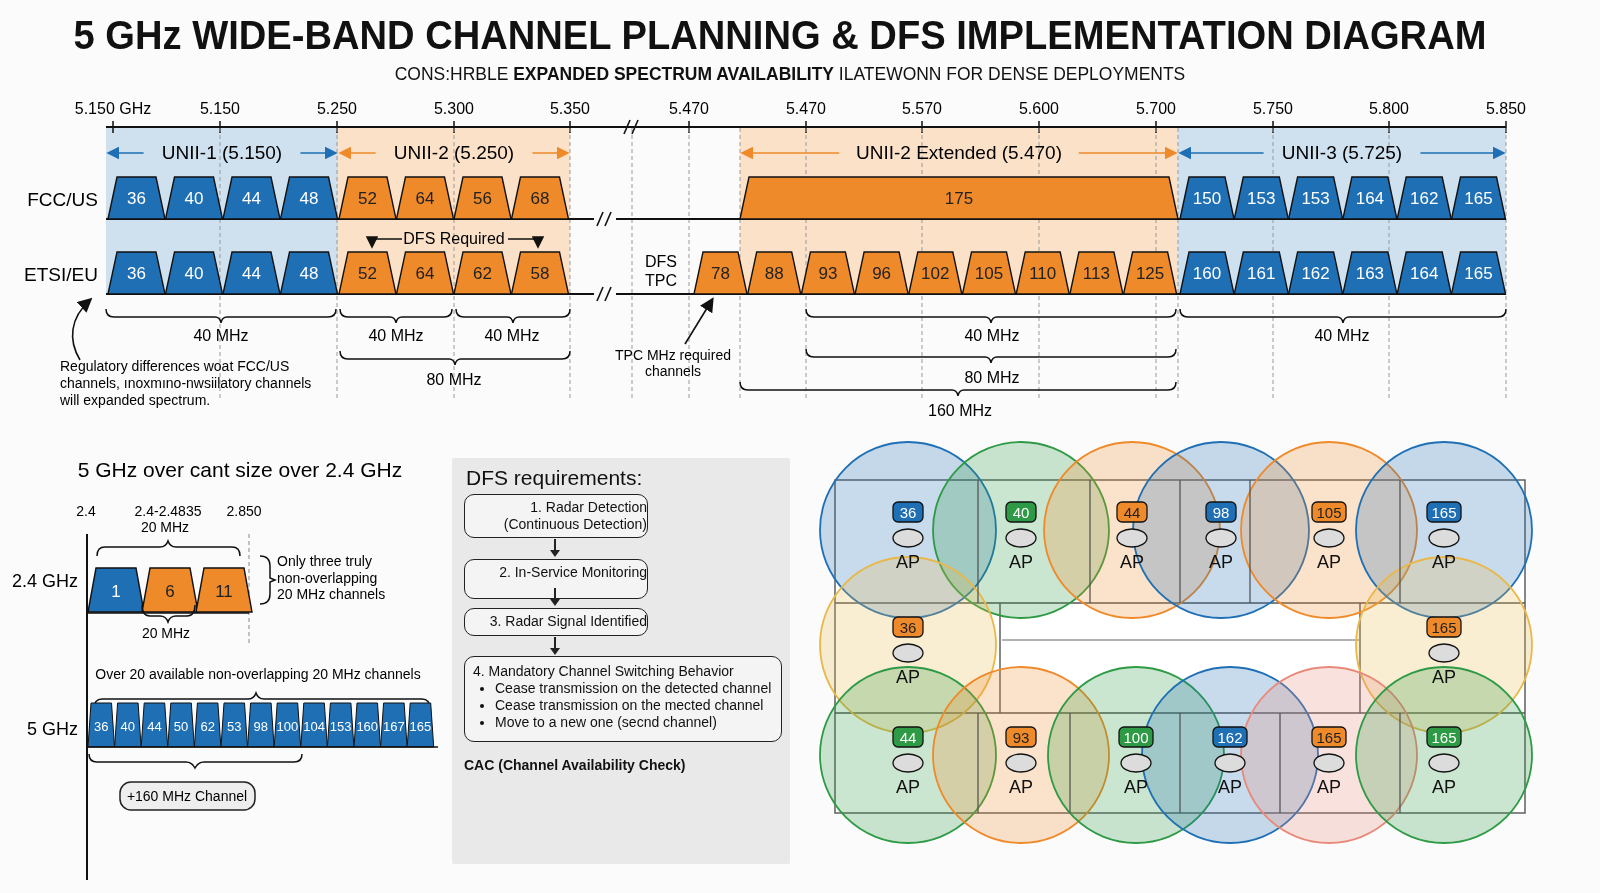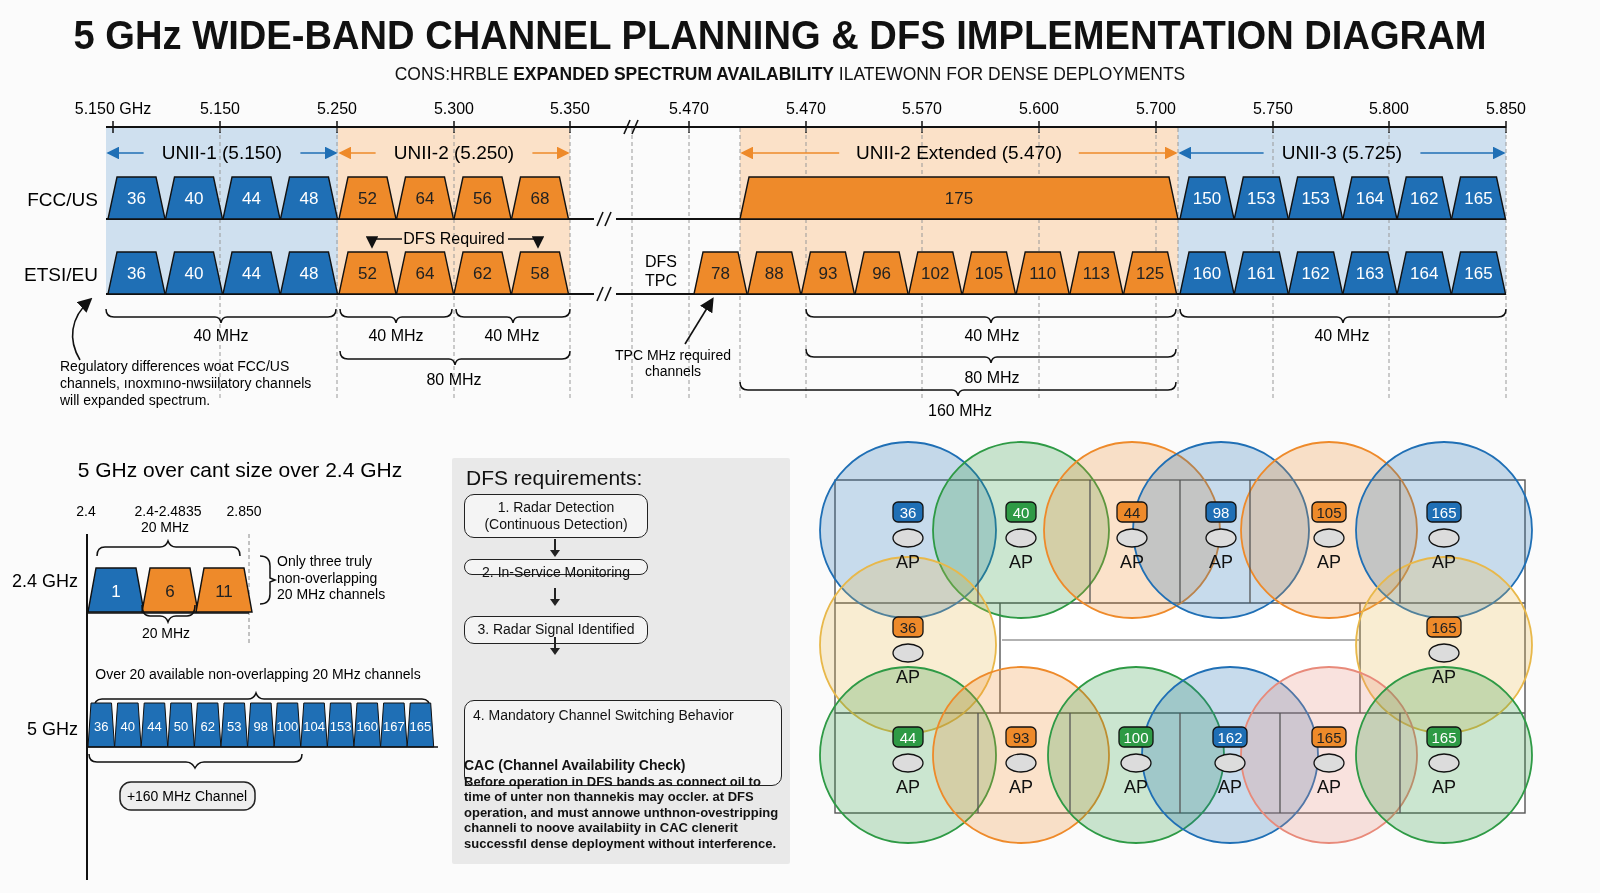--- a/index.html
+++ b/index.html
@@ -5,24 +5,24 @@
   html,body{margin:0;padding:0;background:#fbfbfb;}
   body{width:1600px;height:893px;position:relative;overflow:hidden;font-family:"Liberation Sans", "DejaVu Sans", sans-serif;color:#111;}
   .title{position:absolute;left:0;top:12px;width:1560px;text-align:center;font-size:41px;font-weight:bold;letter-spacing:0px;transform:scaleX(0.93);transform-origin:center;}
   .subtitle{position:absolute;left:0;top:63px;width:1580px;text-align:center;font-size:19px;transform:scaleX(0.92);}
   .subtitle b{font-weight:bold;}
   svg text{font-family:"Liberation Sans", "DejaVu Sans", sans-serif;}
   #spectrum{position:absolute;left:0;top:90px;}
   #lower{position:absolute;left:0;top:440px;}
   .dfs-panel{position:absolute;left:452px;top:458px;width:338px;height:406px;background:#e9e9e9;border-radius:2px;}
   .dfs-title{position:absolute;left:14px;top:8px;font-size:21px;}
-  .step{position:absolute;left:12px;border:1.6px solid #222;border-radius:10px;background:#f4f4f4;font-size:14px;text-align:center;line-height:17px;box-sizing:border-box;}
+  .step{position:absolute;left:12px;border:1.6px solid #222;border-radius:10px;background:#f4f4f4;font-size:14px;text-align:right;line-height:17px;box-sizing:border-box;}
   .step-arrow{position:absolute;left:102px;width:2px;background:#222;}
   .step-arrow:after{content:"";position:absolute;left:-4px;bottom:-2px;border-left:5px solid transparent;border-right:5px solid transparent;border-top:7px solid #222;}
-  .step4{left:12px;top:198px;width:318px;height:86px;text-align:left;padding:6px 8px;font-size:14px;line-height:17px;margin-top:44px;}
+  .step4{left:12px;top:198px;width:318px;height:86px;text-align:left;padding:6px 8px;font-size:14px;line-height:17px;}
   .step4 ul{margin:0;padding-left:22px;}
   .step4 li{list-style:disc;}
   .cac{position:absolute;left:12px;top:300px;width:320px;font-size:13px;line-height:15.5px;font-weight:bold;}
   .cac b{display:block;font-size:14px;}
   #floor{position:absolute;left:815px;top:440px;}
 </style>
 </head>
 <body>
 
 <div class="title">5 GHz WIDE-BAND CHANNEL PLANNING &amp; DFS IMPLEMENTATION DIAGRAM</div>
@@ -298,34 +298,38 @@
   <text x="187" y="801" text-anchor="middle" font-size="14">+160 MHz Channel</text>
 </svg>
 
 <div class="dfs-panel">
   <div class="dfs-title">DFS requirements:</div>
   <div class="step" style="top:36px;width:184px;height:44px;padding-top:4px;">
     <div>1. Radar Detection</div>
     <div>(Continuous Detection)</div>
   </div>
   <div class="step-arrow" style="top:81px;height:16px;"></div>
-  <div class="step" style="top:101px;width:184px;height:16px;padding-top:4px;">
+  <div class="step" style="top:101px;width:184px;height:40px;padding-top:4px;">
     <div>2. In-Service Monitoring</div>
   </div>
   <div class="step-arrow" style="top:130px;height:16px;"></div>
-  <div class="step" style="top:158px;width:184px;height:28px;padding-top:4px;">
+  <div class="step" style="top:150px;width:184px;height:28px;padding-top:4px;">
     <div>3. Radar Signal Identified</div>
   </div>
   <div class="step-arrow" style="top:179px;height:16px;"></div>
   <div class="step step4">
     <div>4. Mandatory Channel Switching Behavior</div>
+    <ul>
+      <li>Cease transmission on the detected channel</li>
+      <li>Cease transmission on the mected channel</li>
+      <li>Move to a new one (secnd channel)</li>
+    </ul>
   </div>
   <div class="cac">
     <b>CAC (Channel Availability Check)</b>
-    <span>Before operation in DFS bands as connect oil to time of unter non thannekis may occler. at DFS operation, and must annowe unthnon-ovestripping channeli to noove availabiity in CAC clenerit successfıl dense deployment without interference.</span>
   </div>
 </div>
 
 <svg id="floor" width="720" height="420" viewBox="815 440 720 420">
   <g id="walls" fill="none" stroke="#555" stroke-width="1.4">
     <rect x="835" y="480" width="690" height="333" fill="#ffffff"></rect>
     <line x1="835" y1="603" x2="1525" y2="603"></line>
     <line x1="835" y1="713" x2="1525" y2="713"></line>
     <line x1="1000" y1="603" x2="1000" y2="713"></line>
     <line x1="1360" y1="603" x2="1360" y2="713"></line>

